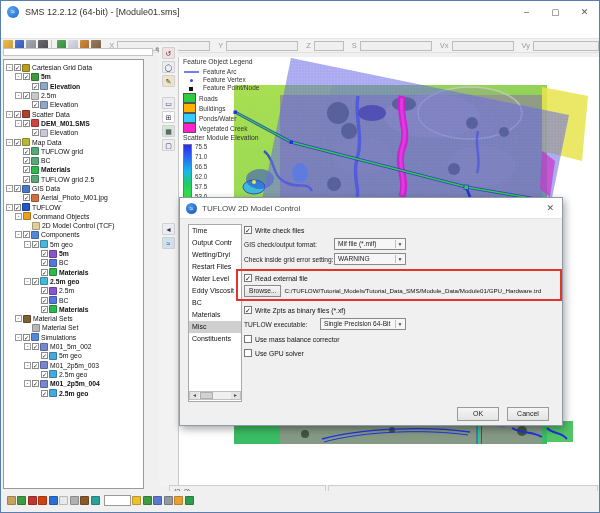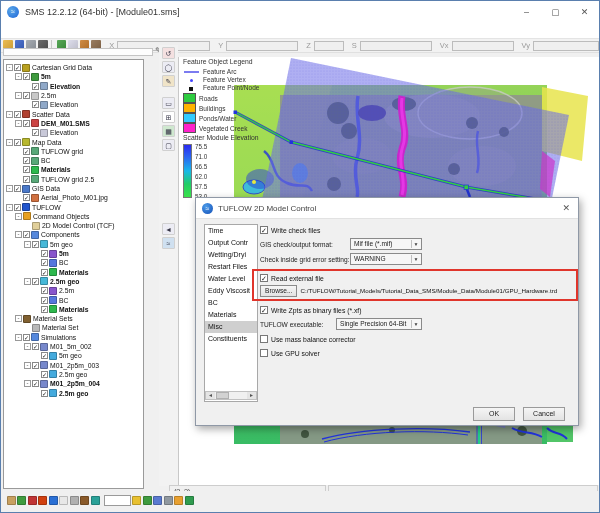--- a/index.html
+++ b/index.html
@@ -66,21 +66,21 @@
 
   
   .stpanel { background:#f0f0f0; border:1px solid #cdcdcd; font-size:7px; color:#333; padding-left:4px; line-height:11px; }
 
   
   #modbar { left:0; top:490px; width:598px; height:19px; background:#f0f0f0; display:flex; align-items:center; }
   .mdi2 { width:9px; height:9px; margin-left:1.5px; border-radius:1px; display:inline-block; border:1px solid rgba(0,0,0,.2); }
   #mod-field { width:27px; height:11px; background:#fff; border:1px solid #9a9a9a; margin-left:4px; font-size:7px; }
 
   
-  #dialog { left:178px; top:196px; width:384px; height:229px; background:#f0f0f0; border:1px solid #8f98a6; box-shadow:2px 3px 8px rgba(0,0,0,.35);margin-left:16px; }
+  #dialog { left:178px; top:196px; width:384px; height:229px; background:#f0f0f0; border:1px solid #8f98a6; box-shadow:2px 3px 8px rgba(0,0,0,.35); }
   #dlg-titlebar { left:0; top:0; width:100%; height:21px; background:#fff; border-bottom:1px solid #e2e2e2; }
   #dlg-icon { left:6px; top:5px; width:11px; height:11px; border-radius:6px;
     background:radial-gradient(circle at 35% 30%, #4a9ae8, #1450b8); color:#fff; font-size:7px; line-height:11px; text-align:center; }
   #dlg-title { left:22px; top:6px; font-size:8px; color:#444; }
   #dlg-close { right:8px; top:5px; font-size:9px; color:#555; }
   #dlg-tabs { left:8px; top:26px; width:54px; height:178px; background:#fff; border:1px solid #a8a8a8; overflow:hidden; }
   .dtab { height:12px; line-height:12px; font-size:7px; padding-left:3px; white-space:nowrap; overflow:hidden; color:#111; }
   .dtab.sel { background:#cfcfcf; }
   #dlg-tabs-scroll { left:9px; top:193px; width:52px; height:9px; background:#f0f0f0; border:1px solid #c0c0c0; }
   .scr-arrow { position:absolute; top:0; width:9px; height:7px; font-size:5px; line-height:7px; text-align:center; color:#555; background:#e4e4e4; }

